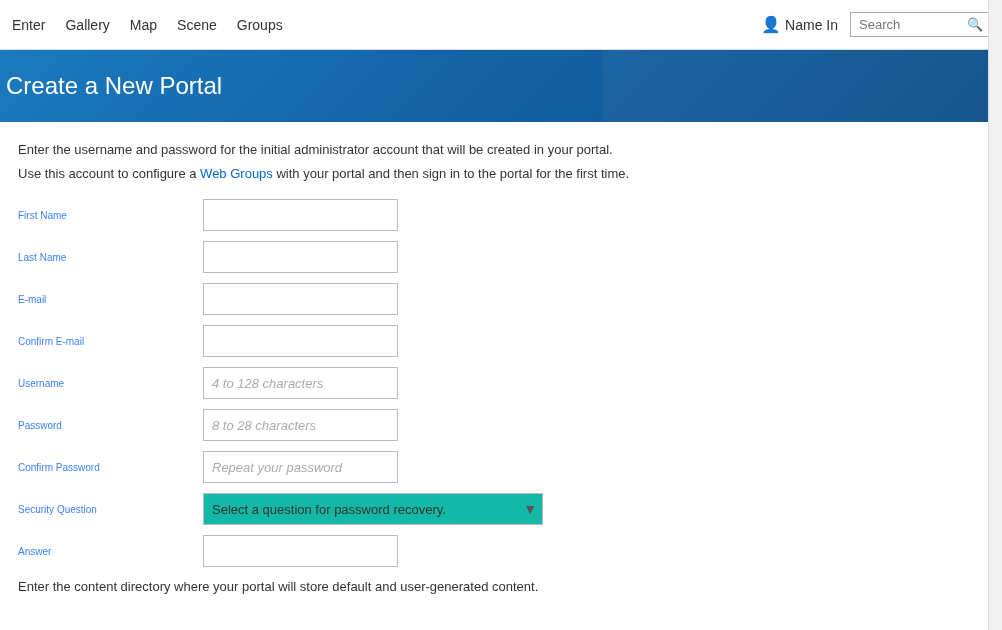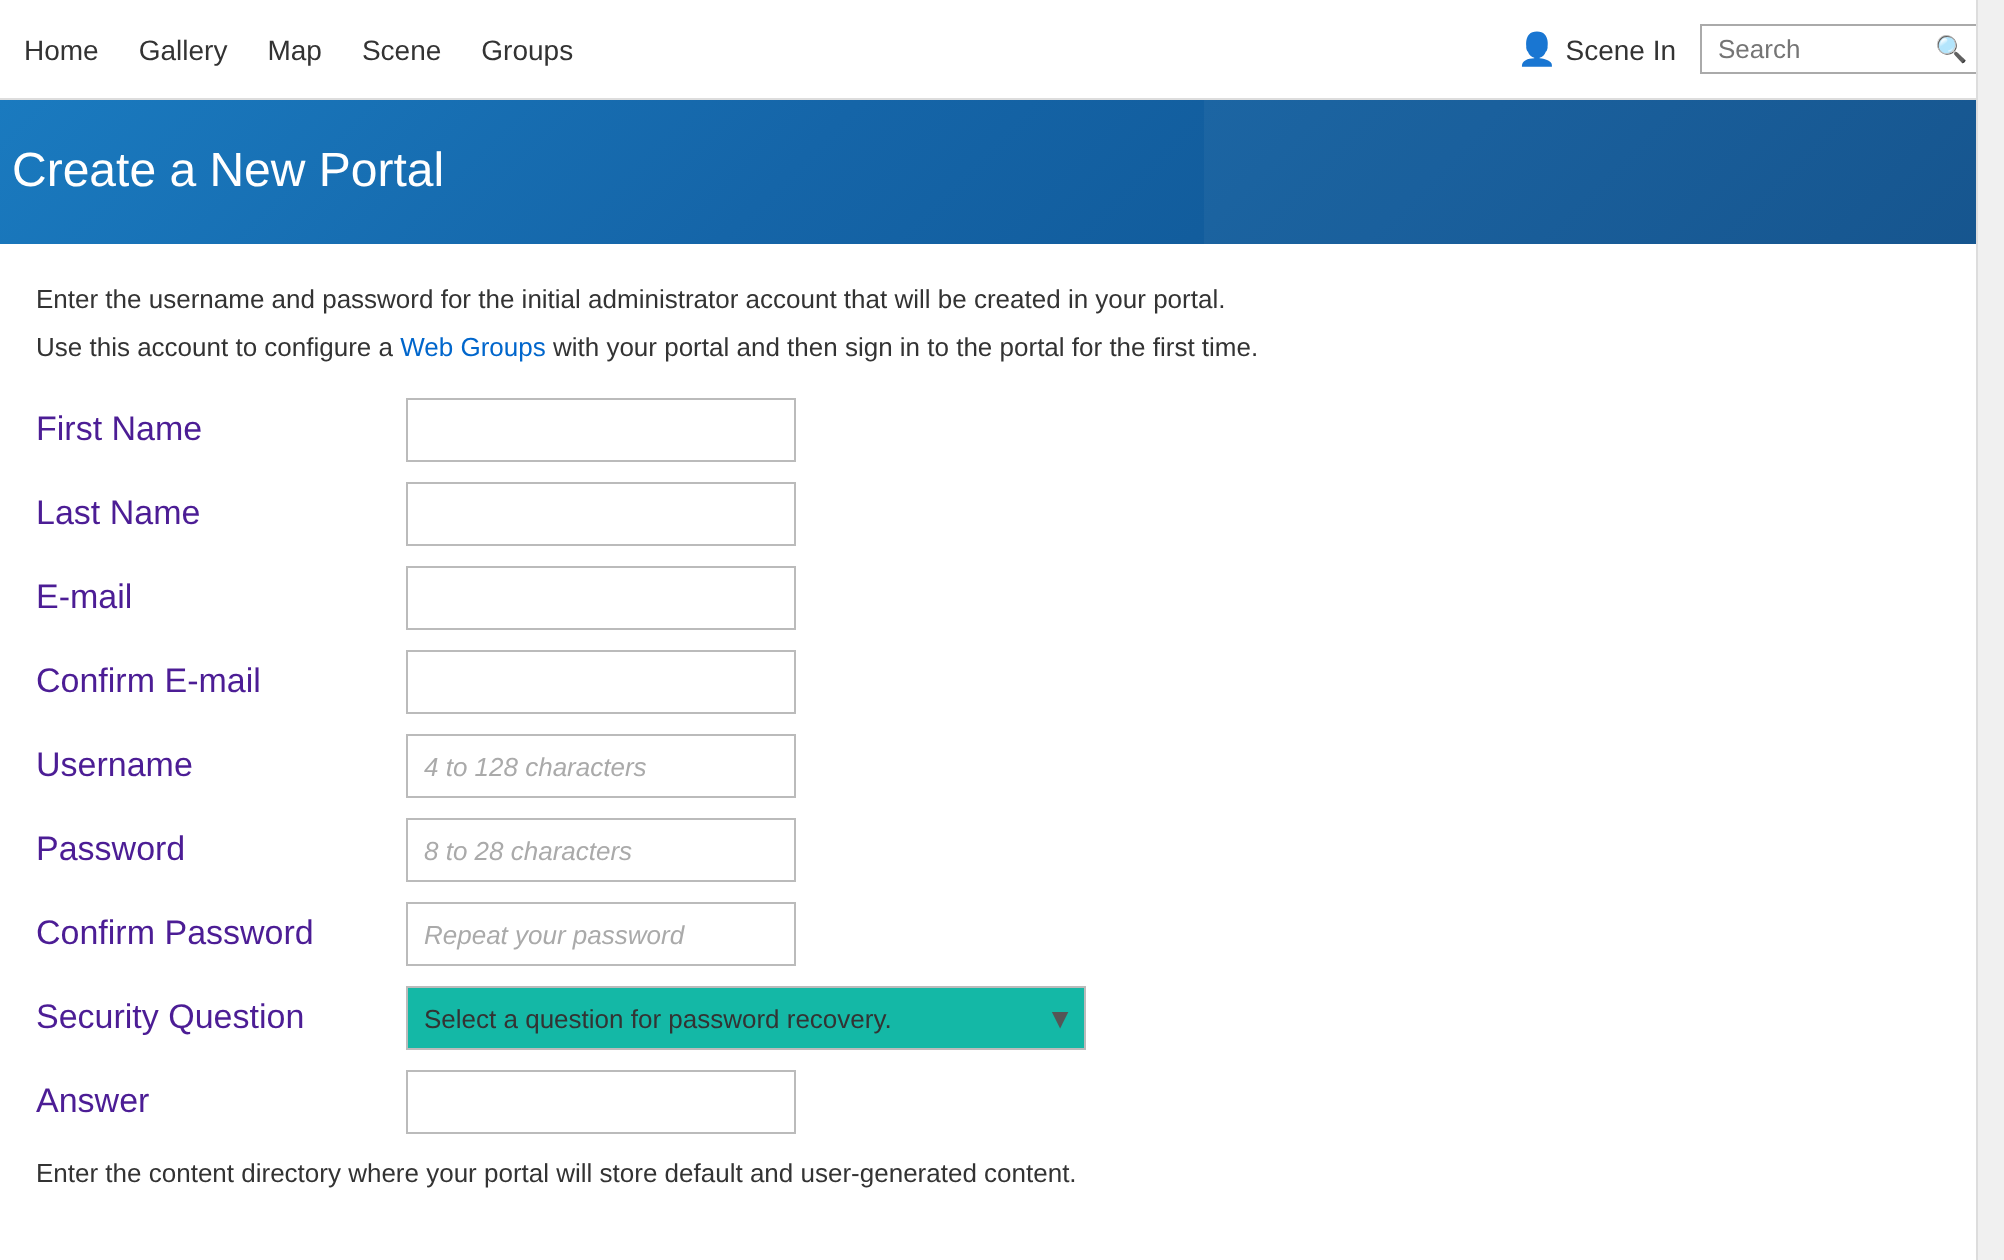--- a/index.html
+++ b/index.html
@@ -113,22 +113,22 @@
       margin-top: 16px;
     }
     .form-row {
       display: flex;
       align-items: center;
       margin-bottom: 10px;
     }
     .form-label {
       width: 185px;
       min-width: 185px;
-      font-size: 17px;
-      color: #4c1d95;
+      font-size: 10px;
+      color: #3b82f6;
       padding-right: 10px;
     }
     .form-input {
       width: 195px;
       height: 32px;
       border: 1px solid #bbb;
       padding: 4px 8px;
       font-size: 13px;
       outline: none;
       color: #4c1d95;
@@ -172,30 +172,30 @@
       font-size: 13px;
       color: #333;
       line-height: 1.5;
     }
   </style>
 </head>
 <body>
 
 <nav class="nav">
   <div class="nav-links">
-    <a>Home</a>
+    <a>Enter</a>
     <a>Gallery</a>
     <a>Map</a>
     <a>Scene</a>
     <a>Groups</a>
   </div>
   <div class="nav-right">
     <div class="sign-in">
       <span class="sign-in-icon">👤</span>
-      <span>Scene In</span>
+      <span>Name In</span>
     </div>
     <div class="search-icon-wrap">
       <input class="search-box" type="text" placeholder="Search" style="">
       <span class="search-icon-glyph">🔍</span>
     </div>
   </div>
 </nav>
 
 <div class="header-banner">
   <div class="banner-overlay"></div>

